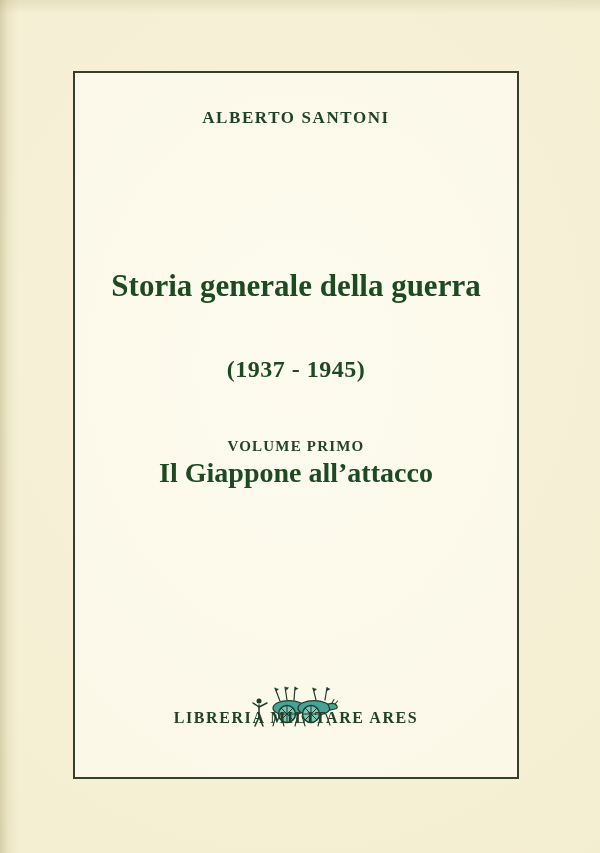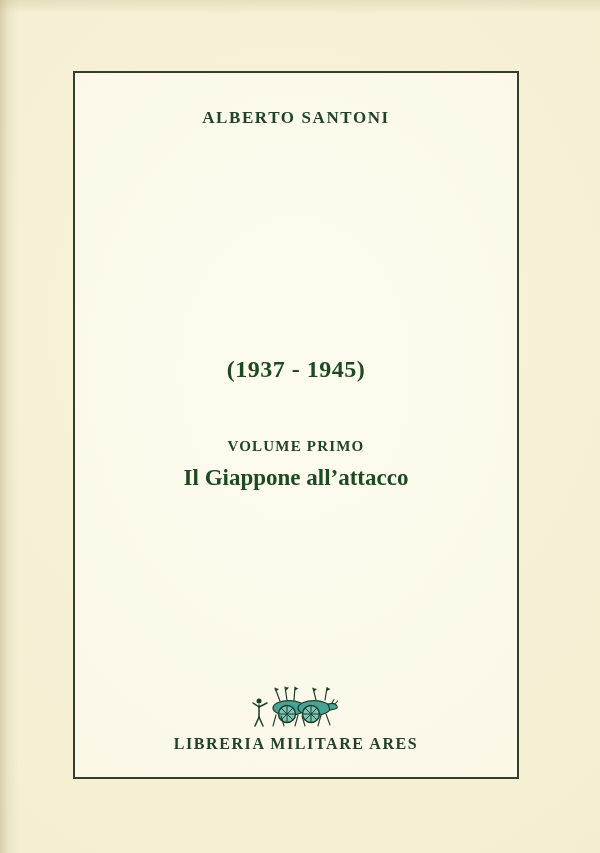--- a/index.html
+++ b/index.html
@@ -52,47 +52,48 @@
     font-size: 24px;
     letter-spacing: 0.5px;
   }
   .volume {
     top: 365px;
     font-size: 15px;
     letter-spacing: 1.2px;
     color: #21432a;
   }
   .subtitle {
-    top: 392px;
-    font-size: 23px;
+    top: 384px;
+    font-size: 28px;
   }
   .logo-wrap {
     position: absolute;
     top: 613px;
     left: 0;
     width: 100%;
     text-align: center;
   }
   .logo-wrap svg { display: inline-block; }
   .publisher {
-    top: 662px;
+    top: 636px;
     font-size: 16px;
     letter-spacing: 1.6px;
     color: #20422a;
   }
 </style>
 </head>
 <body>
 
 <div class="page">
   <div class="frame">
 
     <div class="txt author">ALBERTO SANTONI</div>
 
     <div class="txt title">
+      <span>Storia generale della guerra</span>
     </div>
 
     <div class="txt years">(1937 - 1945)</div>
 
     <div class="txt volume">VOLUME PRIMO</div>
 
     <div class="txt subtitle">Il Giappone all’attacco</div>
 
     <div class="logo-wrap">
       <span>

